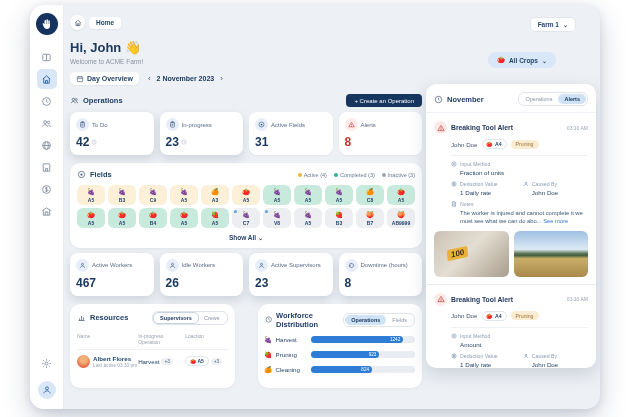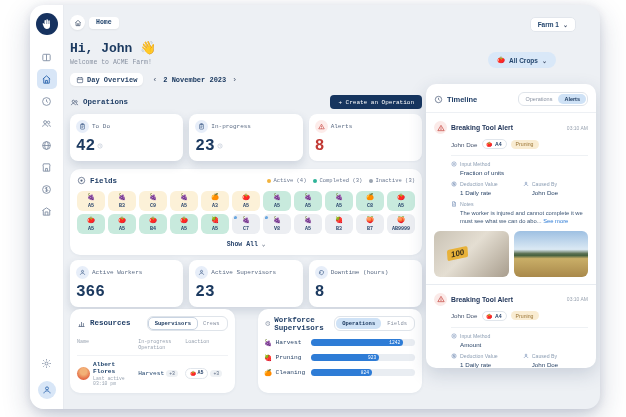--- a/index.html
+++ b/index.html
@@ -21,21 +21,21 @@
   .side-item { width:20px; height:20px; border-radius:5px; display:flex; align-items:center;
                justify-content:center; color:#8391a5; margin:2px 0; cursor:pointer; }
   .side-item svg { width:11px; height:11px; }
   .side-item[data-active="true"] { background:#d8e6f7; color:#2c66ae; }
   .side-foot { margin-top:auto; display:flex; flex-direction:column; align-items:center; }
   .avatar-chip { width:18px; height:18px; border-radius:50%; background:#d8e6f7; color:#2c66ae;
                  display:flex; align-items:center; justify-content:center; margin-top:6px; }
   .avatar-chip svg { width:10px; height:10px; }
 
   
-  .col-left  { position:absolute; left:40px; top:10px; width:352px; z-index:1;font-family:Liberation Mono, monospace; }
+  .col-left  { position:absolute; left:40px; top:10px; width:352px; z-index:1; }
   .col-right { position:absolute; left:396px; top:8px; width:170px; z-index:2;
                display:flex; flex-direction:column; align-items:flex-end; }
 
   
   .crumb-row { display:flex; align-items:center; gap:4px; }
   .crumb-home { width:15px; height:15px; border-radius:50%; background:#fff; color:#42536b;
                 display:flex; align-items:center; justify-content:center; box-shadow:0 1px 2px rgba(0,0,0,.06); }
   .crumb-home svg { width:8px; height:8px; }
   .crumb-pill { background:#fff; border-radius:4px; padding:2.5px 7px; font-size:6.5px; font-weight:bold;
                 color:#24466e; box-shadow:0 1px 2px rgba(0,0,0,.06); }
@@ -60,21 +60,21 @@
   .stat-row { display:flex; gap:6px; margin-top:5px; }
   .stat-card { flex:1; background:#fff; border-radius:8px; padding:6px; min-height:42px;
                box-shadow:0 1px 2px rgba(40,60,100,.05); cursor:pointer; }
   .stat-card[data-raised="true"] { box-shadow:0 4px 10px rgba(40,60,100,.16); }
   .stat-top { display:flex; align-items:center; gap:3px; }
   .stat-ic { width:13px; height:13px; border-radius:6.5px; background:#e7eef9; color:#2f4f7d;
              display:flex; align-items:center; justify-content:center; flex:0 0 auto; }
   .stat-ic svg { width:7px; height:7px; }
   .stat-card[data-accent="red"] .stat-ic { background:#fdecea; color:#c23934; }
   .stat-label { font-size:6px; color:#5b6b84; }
-  .stat-val { font-size:16px; font-weight:bold; margin-top:4px; display:flex; align-items:center; gap:2px; color:#1c3a60; }
+  .stat-val { font-size:12px; font-weight:bold; margin-top:4px; display:flex; align-items:center; gap:2px; color:#1c3a60; }
   .stat-card[data-accent="red"] .stat-val { color:#c23934; }
   .suffix-clock { display:none; width:6px; height:6px; color:#a7b3c4; }
   .suffix-clock[data-show="true"] { display:inline-block; }
 
   
   .fields-card { background:#fff; border-radius:10px; margin-top:8px; padding:7px;
                  box-shadow:0 1px 3px rgba(40,60,100,.06); }
   .fields-head { display:flex; justify-content:space-between; align-items:center; }
   .legend { display:flex; gap:7px; }
   .legend-item { display:flex; align-items:center; gap:2px; font-size:5.5px; color:#6a7890; }
@@ -84,21 +84,21 @@
   .chip[data-status="active"]    { background:#fcf1d8; }
   .chip[data-status="completed"] { background:#c8eadd; }
   .chip[data-status="inactive"]  { background:#eceef2; }
   .chip[data-drop="true"]::before { content:""; position:absolute; left:2px; top:2px; width:3px; height:3px;
                                     border-radius:50% 50% 50% 0; background:#6aa7e0; }
   .chip-emoji { font-size:6.5px; display:block; line-height:1.2; }
   .chip-code { font-size:5px; font-weight:bold; color:#27436b; display:block; margin-top:1px; }
   .show-all { margin-top:6px; text-align:center; font-size:6.5px; font-weight:bold; color:#27436b; cursor:pointer; }
 
   
-  .bottom-row { display:flex; gap:23px; margin-top:2px; }
+  .bottom-row { display:flex; gap:23px; margin-top:8px; }
   .panel { flex:1; background:#fff; border-radius:10px; padding:7px; height:84px;
            box-shadow:0 1px 3px rgba(40,60,100,.06); }
   .panel-head { display:flex; justify-content:space-between; align-items:center; }
   .tab-group { display:flex; background:#fff; border:1px solid #dfe4ea; border-radius:6px; padding:1px; }
   .tab { padding:2px 6px; border-radius:5px; font-size:5.5px; color:#8a93a3; cursor:pointer; white-space:nowrap; }
   .tab[data-selected="true"] { background:#cfe2f6; color:#1c3a60; font-weight:bold; }
   .tab[data-selected="outline"] { background:#fff; border:1px solid #c9d4e2; color:#1c3a60; font-weight:bold; margin:-1px; }
 
   .res-cols { display:grid; grid-template-columns:1.3fr 1fr .9fr; font-size:5px; color:#98a2b0;
               margin-top:8px; padding-bottom:4px; border-bottom:1px solid #f0f2f5; }
@@ -394,20 +394,34 @@
           </div>
           <div class="stat-val">
             <span>23</span>
             <svg class="suffix-clock" data-show="true">
               <use href="#i-clock"></use>
             </svg>
           </div>
         </div>
 
 
+        <div class="stat-card">
+          <div class="stat-top">
+            <span class="stat-ic">
+              <svg class="ic">
+                <use href="#i-target"></use>
+              </svg>
+            </span>
+            <span class="stat-label">Active Fields</span>
+          </div>
+          <div class="stat-val">
+            <span>31</span>
+
+          </div>
+        </div>
 
         <div class="stat-card" data-accent="red">
           <div class="stat-top">
             <span class="stat-ic">
               <svg class="ic">
                 <use href="#i-warn"></use>
               </svg>
             </span>
             <span class="stat-label">Alerts</span>
           </div>
@@ -567,24 +581,37 @@
         <div class="stat-card" data-raised="true">
           <div class="stat-top">
             <span class="stat-ic">
               <svg class="ic">
                 <use href="#i-person"></use>
               </svg>
             </span>
             <span class="stat-label">Active Workers</span>
           </div>
           <div class="stat-val">
-            <span>366</span>
-          </div>
-        </div>
-
+            <span>467</span>
+          </div>
+        </div>
+
+        <div class="stat-card" data-raised="true">
+          <div class="stat-top">
+            <span class="stat-ic">
+              <svg class="ic">
+                <use href="#i-person"></use>
+              </svg>
+            </span>
+            <span class="stat-label">Idle Workers</span>
+          </div>
+          <div class="stat-val">
+            <span>26</span>
+          </div>
+        </div>
 
         <div class="stat-card" data-raised="true">
           <div class="stat-top">
             <span class="stat-ic">
               <svg class="ic">
                 <use href="#i-person"></use>
               </svg>
             </span>
             <span class="stat-label">Active Supervisors</span>
           </div>
@@ -652,21 +679,21 @@
             </div>
           </div>
       </div>
 
       <div class="panel">
         <div class="panel-head">
           <span class="sec-title">
             <svg class="ic">
                 <use href="#i-clock"></use>
               </svg>
-            <span>Workforce Supervisors</span>
+            <span>Workforce Distribution</span>
           </span>
           <div class="tab-group">
             <span class="tab" data-selected="true">Operations</span>
             <span class="tab">Fields</span>
           </div>
         </div>
         <div>
 
             <div class="bar-row">
               <span class="bar-ic">🍇</span>
@@ -712,21 +739,21 @@
       <span>All Crops</span>
       <span class="chev">⌄</span>
     </button>
 
     <div class="timeline-card">
       <div class="tl-head">
         <span class="sec-title">
           <svg class="ic">
               <use href="#i-clock"></use>
             </svg>
-          <span>Timeline</span>
+          <span>November</span>
         </span>
         <div class="tab-group">
           <span class="tab">Operations</span>
           <span class="tab" data-selected="true">Alerts</span>
         </div>
       </div>
 
       <div>
 
           <div class="alert">

